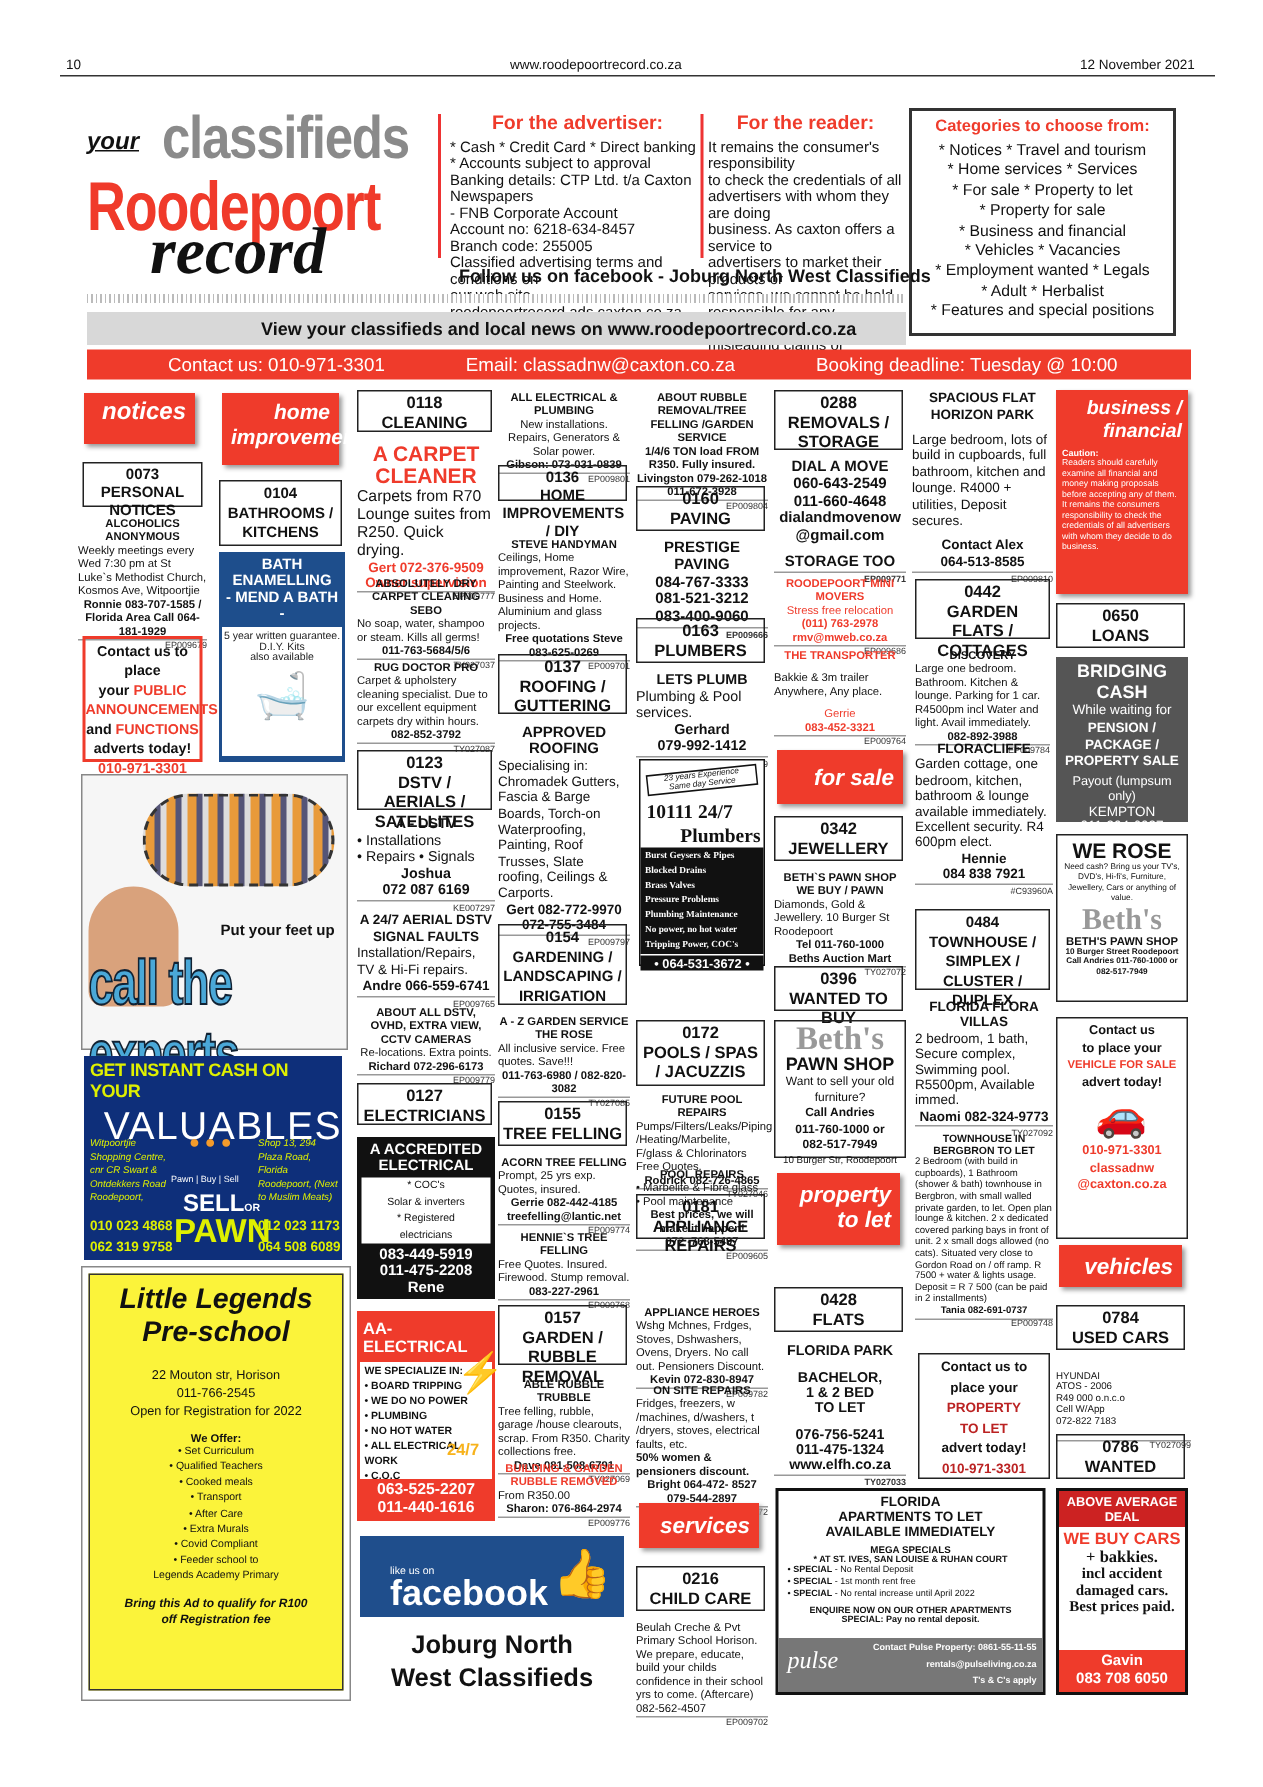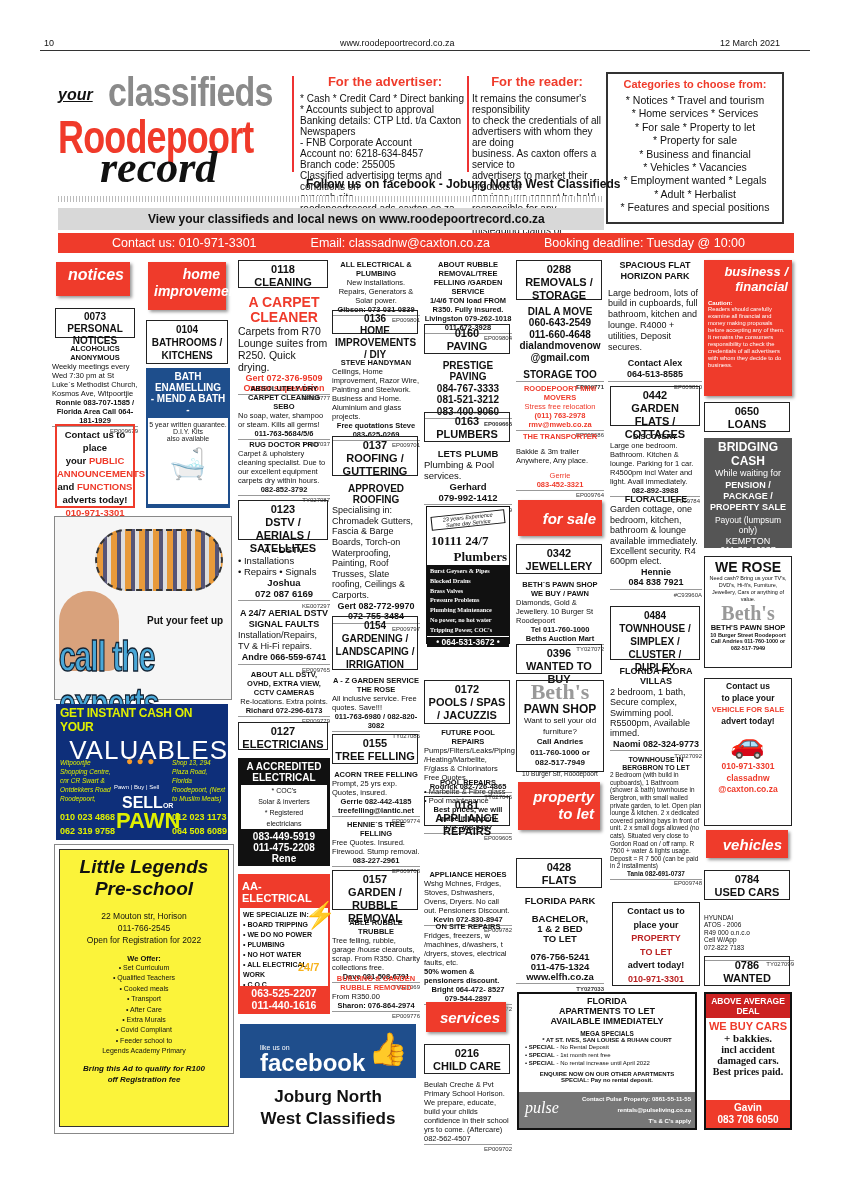--- a/index.html
+++ b/index.html
@@ -14,37 +14,37 @@
 .logo-rood{left:58px;top:110px;font-size:46px;font-weight:bold;color:#f03a2a;transform:scaleX(.78);transform-origin:left;letter-spacing:-1px}
 .logo-rec{left:100px;top:142px;font-size:44px;font-weight:bold;font-style:italic;font-family:"Liberation Serif",serif}
 .vline{width:2px;background:#e33}
 .hdr-title{font-weight:bold;color:#ef3b2b;font-size:13px;text-align:center}
 .hdr-text{font-size:10px;text-align:left;line-height:11px}
 .cats{left:606px;top:72px;width:178px;height:152px;border:2px solid #333;padding:4px;text-align:center}
 .cats .t{color:#ef3b2b;font-weight:bold;font-size:11px;margin-bottom:4px}
 .cats .l{font-size:10.5px;line-height:13.4px}
 .fb-line{left:306px;top:177px;font-size:12px;font-weight:bold;}
 .ticks{height:6px;background:repeating-linear-gradient(90deg,#bbb 0 1px,#fff 1px 3px)}
-.grey-bar{left:58px;top:208px;width:546px;height:22px;background:#d8d8d8;font-size:12px;font-weight:bold;padding:4px 0 0 90px}
+.grey-bar{left:58px;top:208px;width:546px;height:22px;background:#d8d8d8;font-size:12px;font-weight:bold;padding:4px 0 0 116px}
 .red-bar{left:58px;top:233px;width:736px;height:20px;background:#ef3b2b;color:#fff;font-size:12.5px;padding:3px 0 0 54px;display:flex;gap:54px}
 .cat-red{background:#ef3b2b;color:#fff;font-weight:bold;font-style:italic;text-align:right;padding:4px 6px;box-shadow:2px 2px 3px #999;font-size:15px;line-height:17px}
 .secbox{border:1.5px solid #222;text-align:center;font-weight:bold;font-size:11px;line-height:13px;padding:2px;transform-origin:center}
 .ad{font-size:7.5px;line-height:9px}
 .ad b{font-weight:bold}
 .c{text-align:center}
 .code{text-align:right;font-size:6px;border-top:1px solid #999;color:#333;margin-top:1px}
 .red{color:#ef3b2b}
 .big{font-size:10.5px;line-height:12px}
 </style>
 </head>
 <body>
 
 <div class="abs pgnum">10</div>
 <div class="abs site">www.roodepoortrecord.co.za</div>
-<div class="abs date">12 March 2021</div>
+<div class="abs date">12 November 2021</div>
 <div class="abs topline"></div>
 
 <div class="abs logo-your">your</div>
 <div class="abs logo-class">classifieds</div>
 <div class="abs logo-rood">Roodepoort</div>
 <div class="abs logo-rec">record</div>
 
 <div class="abs vline" style="left:292px;top:76px;height:96px"></div>
 <div class="abs" style="left:300px;top:74px;width:170px">
   <div class="hdr-title">For the advertiser:</div>

